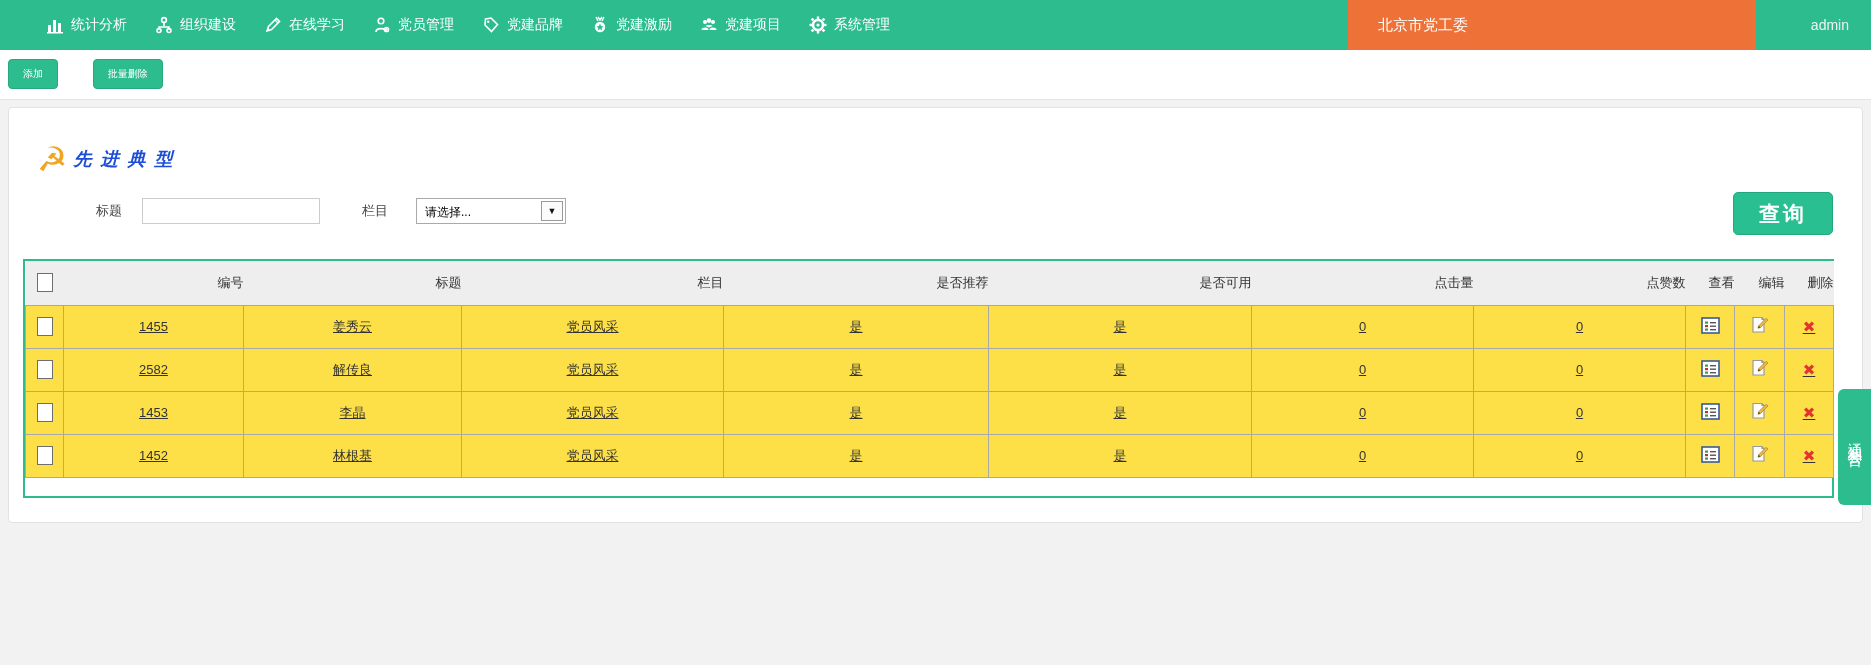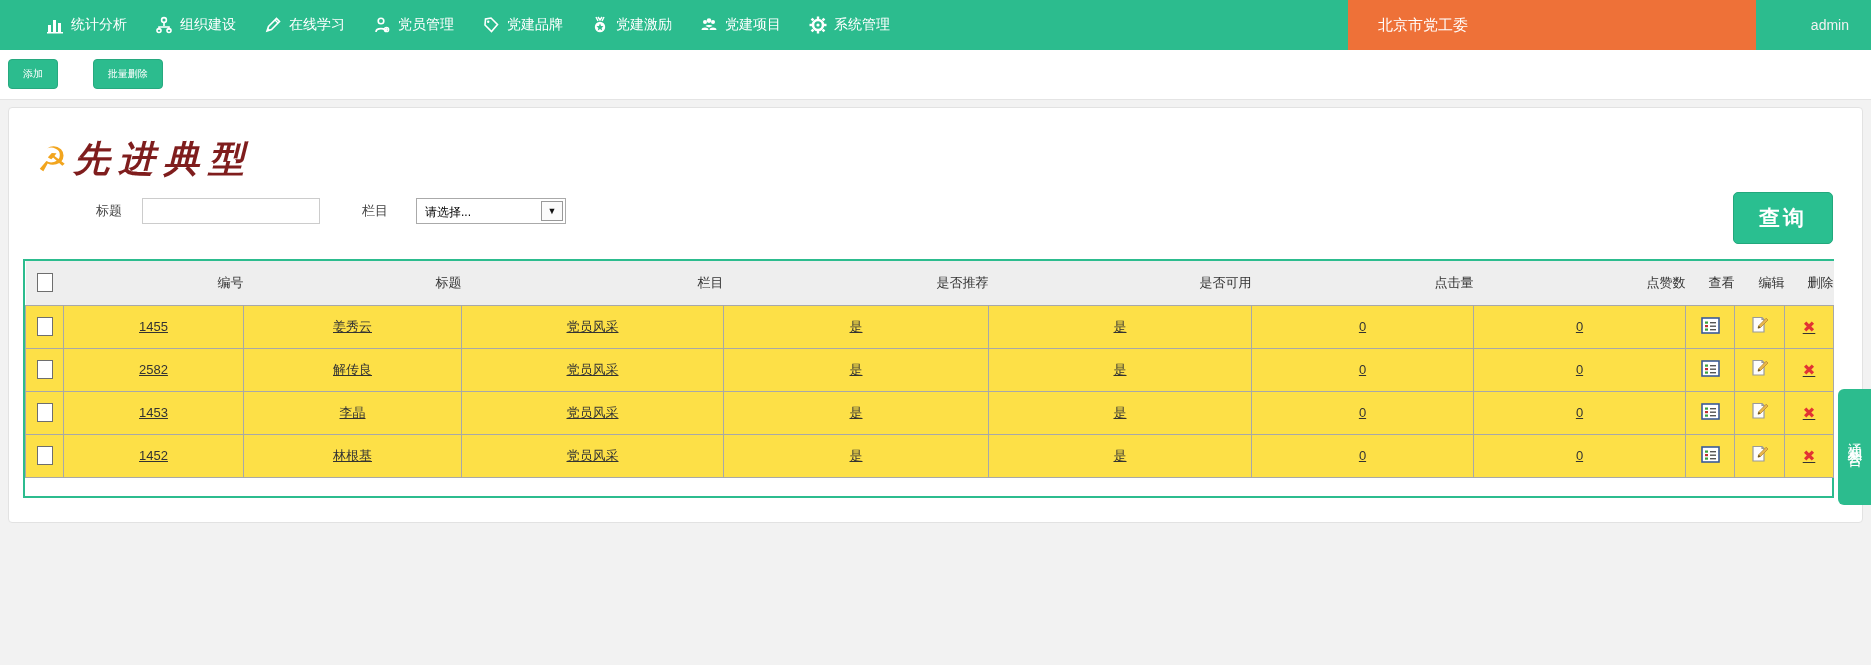--- a/index.html
+++ b/index.html
@@ -17,30 +17,30 @@
   
   .toolbar { height:50px; background:#fff; border-bottom:1px solid #e4e4e4; padding:9px 0 0 8px; }
   .btn-green { display:inline-block; background:#2cbc8e; color:#fff; border:1px solid #27a97f; border-radius:4px; font-size:10px; height:30px; line-height:28px; padding:0 14px; cursor:pointer; font-family:inherit; }
   .btn-batch { margin-left:31px; }
 
   
   .card { position:relative; margin:7px 8px 0 8px; height:416px; background:#fff; border:1px solid #e2e2e2; border-radius:4px; padding-top:30px; }
 
   .title-row { height:42px; display:flex; align-items:center; padding-left:28px; }
   .emblem { font-size:34px; line-height:34px; color:#f2a51e; margin-right:6px; }
-  .page-title { font-size:36px; font-weight:bold; font-style:italic; color:#7f1d1d; letter-spacing:9px; }
+  .page-title { font-size:18px; font-weight:bold; font-style:italic; color:#1d4ed8; letter-spacing:9px; }
 
   .filter-row { position:relative; margin-top:18px; height:26px; display:flex; align-items:center; padding-left:87px; }
   .filter-label { font-size:13px; color:#444; }
   .filter-input { width:178px; height:26px; border:1px solid #ccc; margin-left:20px; padding:0 6px; font-size:13px; font-family:inherit; background:#fff; }
   .lbl-column { margin-left:42px; }
   .select-box { position:relative; width:150px; height:26px; border:1px solid #aaa; background:#fff; margin-left:28px; cursor:pointer; }
   .select-value { position:absolute; left:8px; top:5px; font-size:12px; color:#000000; }
   .select-arrow { position:absolute; right:2px; top:2px; bottom:2px; width:22px; border:1px solid #999; background:#fbfbfb; display:flex; align-items:center; justify-content:center; font-size:9px; color:#111; }
-  .btn-search { position:absolute; top:84px; right:29px; width:100px; height:52px; background:#2abf90; border:1px solid #22a87c; border-radius:5px; color:#fff; font-size:21px; font-weight:bold; letter-spacing:3px; cursor:pointer; font-family:inherit; }
+  .btn-search { position:absolute; top:84px; right:29px; width:100px; height:43px; background:#2abf90; border:1px solid #22a87c; border-radius:5px; color:#fff; font-size:21px; font-weight:bold; letter-spacing:3px; cursor:pointer; font-family:inherit; }
 
   
   .table-wrap { margin:35px 0 0 14px; width:1811px; border:2px solid #2cbc8e; padding-bottom:18px; background:#fff; }
   table { width:100%; border-collapse:collapse; table-layout:fixed; }
   th { background:#eee; height:44px; font-weight:normal; font-size:13px; color:#333; border:none;text-align:right; }
   td { border:1px solid #a8a8a8; height:43px; text-align:center; font-size:13px; color:#333; background:#fde047;text-decoration:underline; }
   .cbx { width:16px; height:19px; border:1px solid #6e6e6e; background:#fff; margin:0 auto; cursor:pointer; }
   .icon-btn { display:inline-block; cursor:pointer; line-height:0; }
   .del-x { font-size:15px; font-weight:bold; color:#e23333; cursor:pointer; line-height:1; }
 

